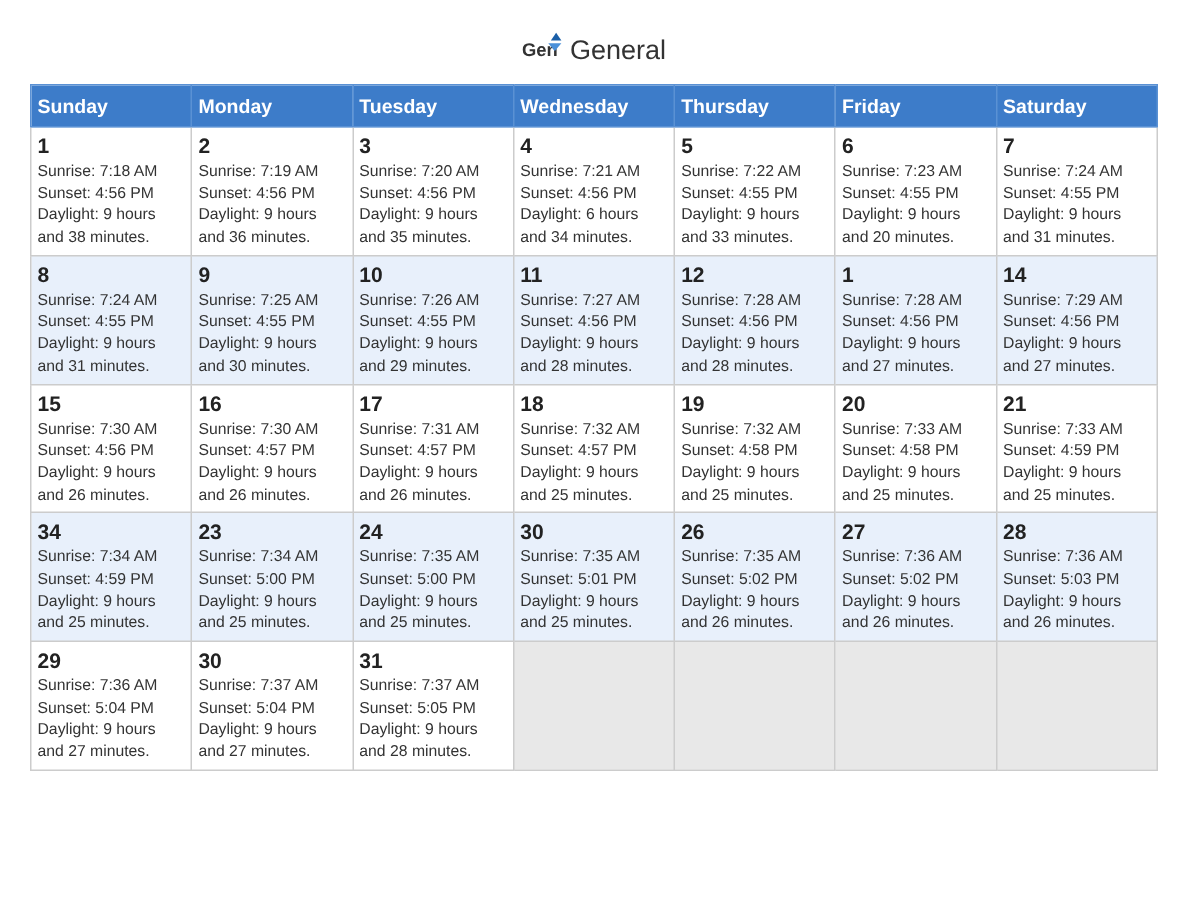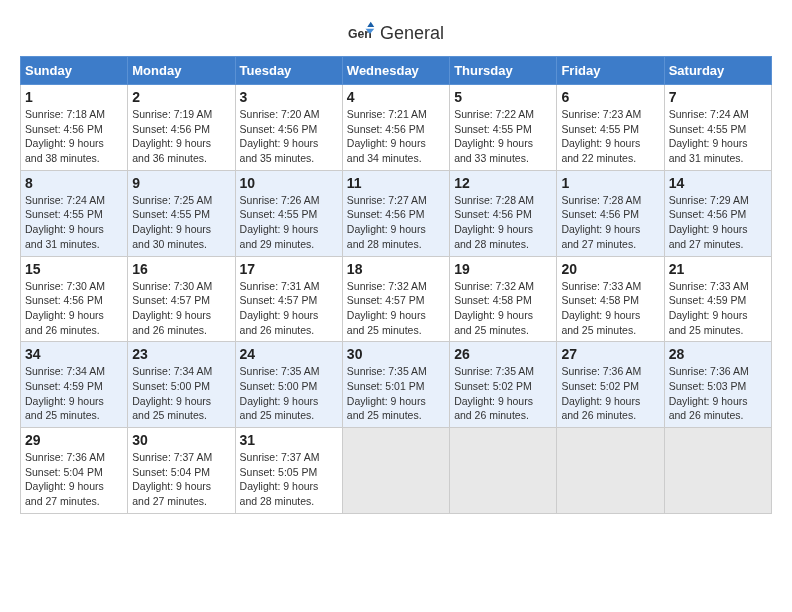--- a/index.html
+++ b/index.html
@@ -132,29 +132,29 @@
         <td>
           <span class="day-number">2</span>
           <div class="day-info"><span>Sunrise: 7:19 AM</span><br><span>Sunset: 4:56 PM</span><br><span>Daylight: 9 hours and 36 minutes.</span></div>
         </td>
         <td>
           <span class="day-number">3</span>
           <div class="day-info"><span>Sunrise: 7:20 AM</span><br><span>Sunset: 4:56 PM</span><br><span>Daylight: 9 hours and 35 minutes.</span></div>
         </td>
         <td>
           <span class="day-number">4</span>
-          <div class="day-info"><span>Sunrise: 7:21 AM</span><br><span>Sunset: 4:56 PM</span><br><span>Daylight: 9 hours and 34 minutes.</span></div>
+          <div class="day-info"><span>Sunrise: 7:21 AM</span><br><span>Sunset: 4:56 PM</span><br><span>Daylight: 6 hours and 34 minutes.</span></div>
         </td>
         <td>
           <span class="day-number">5</span>
           <div class="day-info"><span>Sunrise: 7:22 AM</span><br><span>Sunset: 4:55 PM</span><br><span>Daylight: 9 hours and 33 minutes.</span></div>
         </td>
         <td>
           <span class="day-number">6</span>
-          <div class="day-info"><span>Sunrise: 7:23 AM</span><br><span>Sunset: 4:55 PM</span><br><span>Daylight: 9 hours and 22 minutes.</span></div>
+          <div class="day-info"><span>Sunrise: 7:23 AM</span><br><span>Sunset: 4:55 PM</span><br><span>Daylight: 9 hours and 20 minutes.</span></div>
         </td>
         <td>
           <span class="day-number">7</span>
           <div class="day-info"><span>Sunrise: 7:24 AM</span><br><span>Sunset: 4:55 PM</span><br><span>Daylight: 9 hours and 31 minutes.</span></div>
         </td>
       </tr>
       <tr>
         <td>
           <span class="day-number">8</span>
           <div class="day-info"><span>Sunrise: 7:24 AM</span><br><span>Sunset: 4:55 PM</span><br><span>Daylight: 9 hours and 31 minutes.</span></div>

